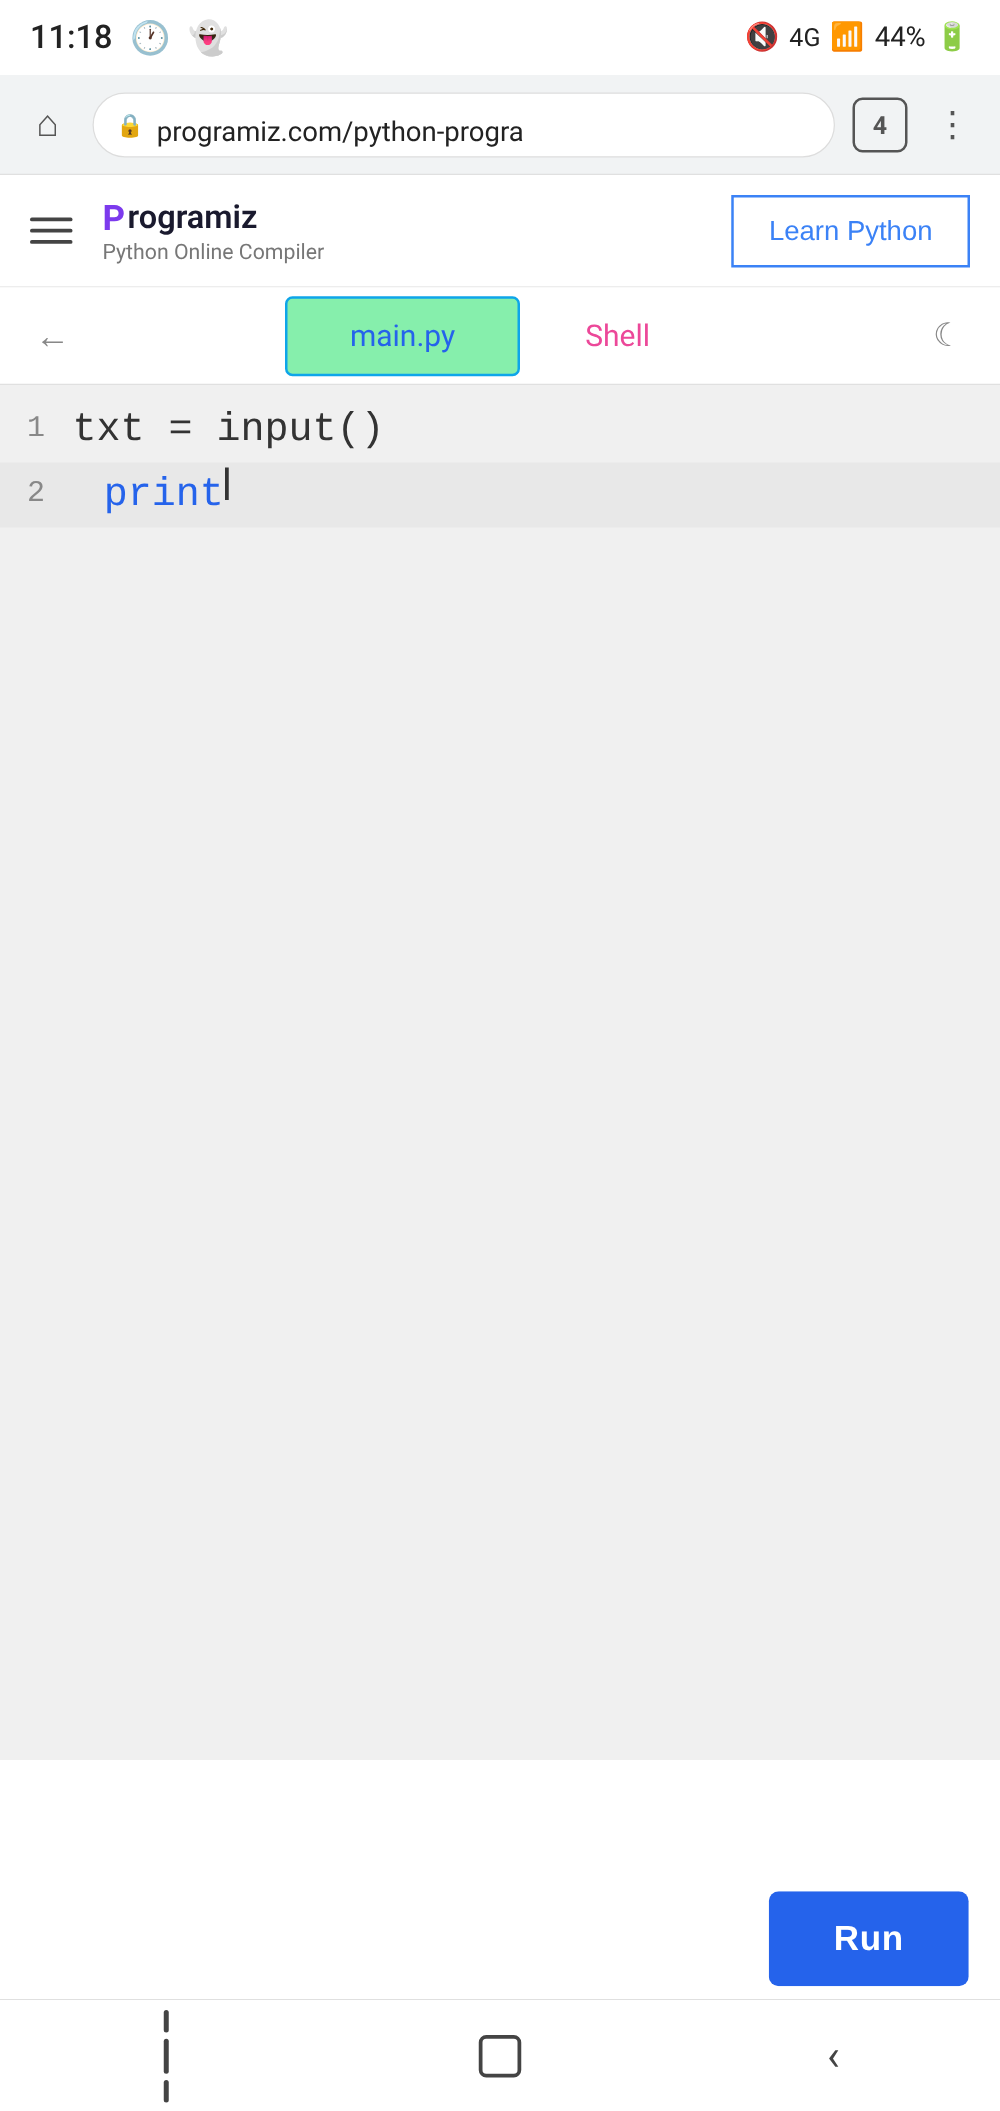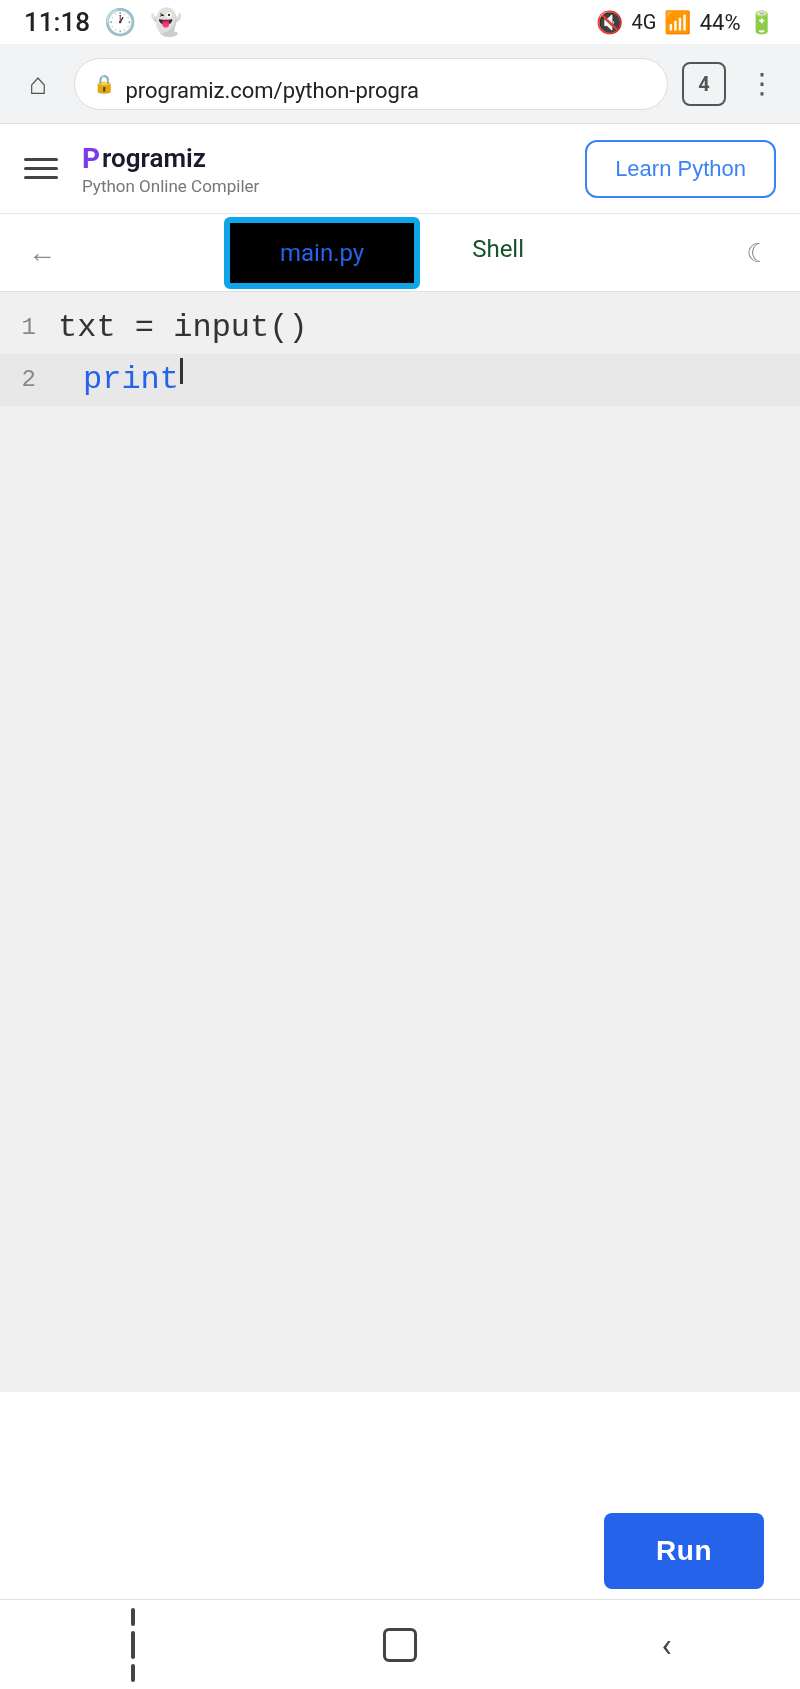--- a/index.html
+++ b/index.html
@@ -8,21 +8,21 @@
       width: 800px;
       min-height: 1689px;
       background: #fff;
       font-family: 'Roboto', Arial, sans-serif;
       position: relative;
       overflow-x: hidden;
     }
 
     
     .status-bar {
-      height: 44px;
+      height: 60px;
       background: #fff;
       display: flex;
       align-items: center;
       justify-content: space-between;
       padding: 0 24px;
     }
     .status-bar-left {
       font-size: 26px;
       font-weight: 500;
       color: #222;
@@ -154,21 +154,21 @@
       font-weight: 600;
       color: #1a1a2e;
     }
     .logo-subtitle {
       font-size: 17px;
       color: #777;
       margin-top: 1px;
     }
     .learn-python-btn {
       border: 2px solid #3b82f6;
-      border-radius: 12px;
+      border-radius: 0;
       padding: 14px 28px;
       font-size: 22px;
       color: #3b82f6;
       background: transparent;
       cursor: pointer;
       font-weight: 500;
       white-space: nowrap;
     }
 
     
@@ -199,25 +199,25 @@
     }
     .tab {
       padding: 16px 50px;
       font-size: 24px;
       cursor: pointer;
       border: 2px solid transparent;
       border-radius: 6px;
     }
     .tab-active {
       color: #2563eb;
-      border: 6px solid #0ea5e9;
-      background: #000000;
+      border: 2px solid #0ea5e9;
+      background: #86efac;
     }
     .tab-inactive {
-      color: #14532d;
+      color: #ec4899;
     }
     .dark-mode-btn {
       position: absolute;
       right: 20px;
       width: 44px;
       height: 44px;
       display: flex;
       align-items: center;
       justify-content: center;
       cursor: pointer;
@@ -269,21 +269,21 @@
       height: 26px;
       background: #333;
       margin-left: 1px;
       vertical-align: middle;
     }
 
     
     .run-btn-container {
       position: fixed;
       bottom: 100px;
-      right: 36px;
+      right: 25px;
     }
     .run-btn {
       background: #2563eb;
       color: #fff;
       border: none;
       border-radius: 8px;
       padding: 22px 52px;
       font-size: 28px;
       font-weight: 600;
       cursor: pointer;

